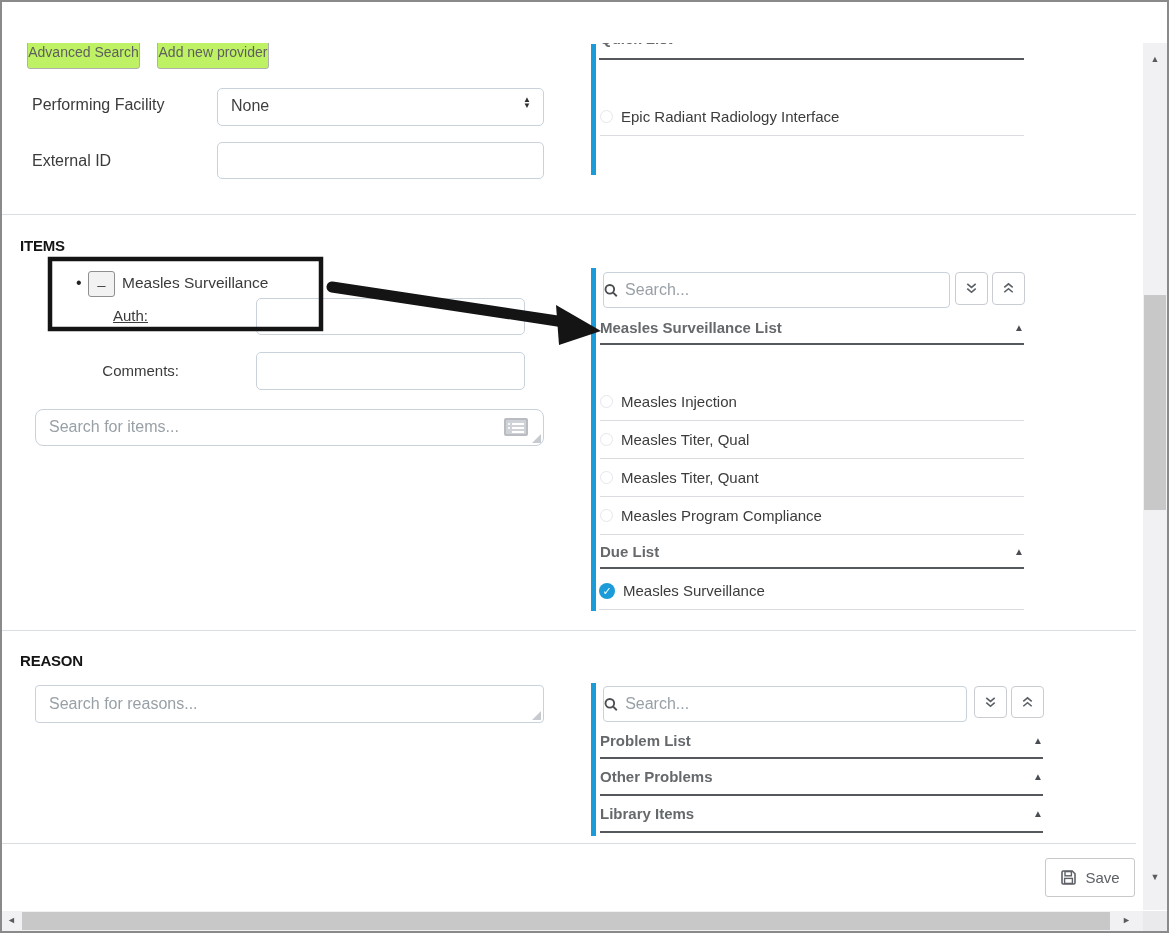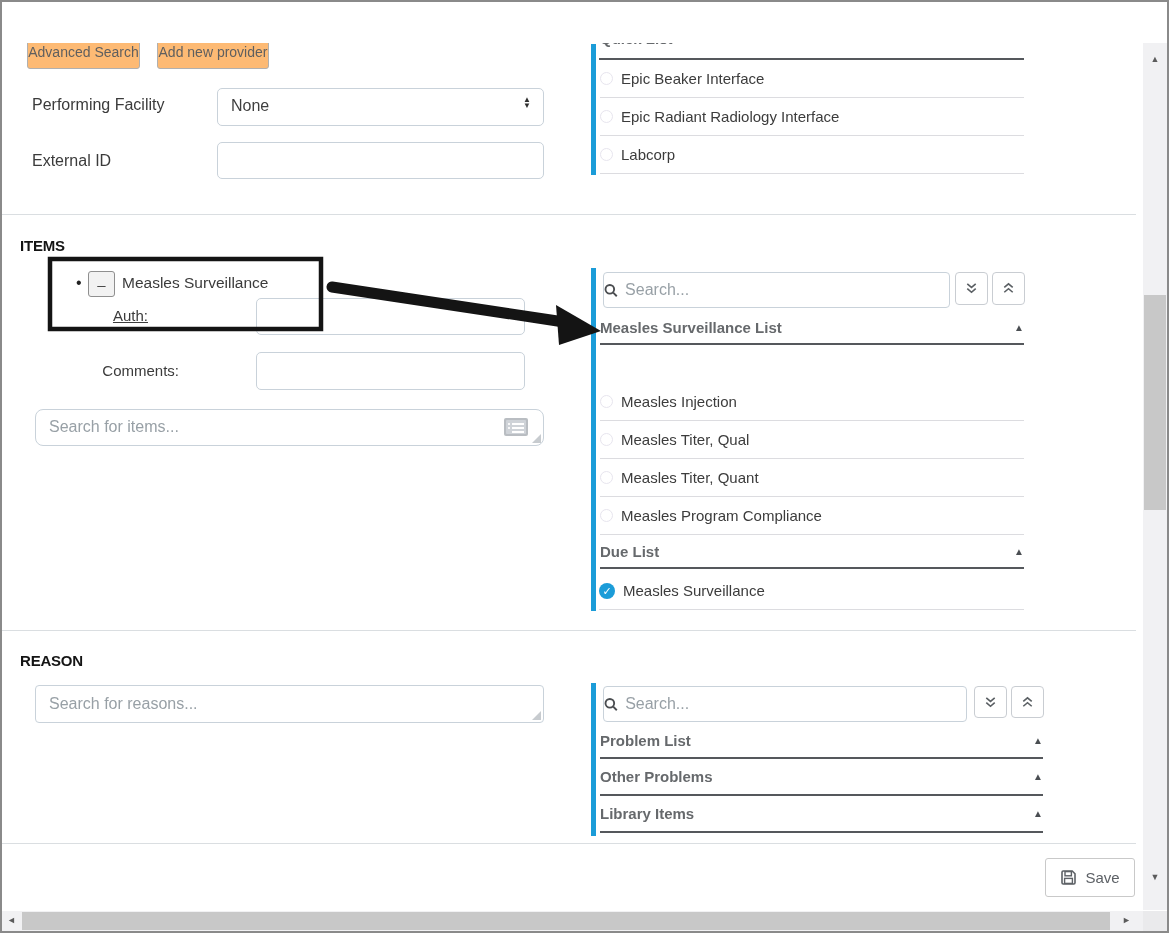--- a/index.html
+++ b/index.html
@@ -5,21 +5,21 @@
   * { margin:0; padding:0; box-sizing:border-box; }
   html,body { background:#fff; }
   body { font-family:"Liberation Sans","DejaVu Sans",sans-serif; color:#3c3c3c; }
   .modal { position:relative; width:1169px; height:933px; background:#fff; border:2px solid #8a8a8a; overflow:hidden; }
   .titlebar { position:absolute; left:0; top:0; right:0; height:41px; background:#f0f0f4; border-bottom:1px solid #8f8f8f; }
   .titlebar .title { position:absolute; left:18px; top:10px; font-size:17px; font-weight:bold; color:#3a3d42; }
   .close-cell { position:absolute; right:0; top:0; width:45px; height:41px; border-left:1px solid #9a9a9a; text-align:center; line-height:41px; cursor:pointer; }
   .close-cell .x { font-size:17px; font-weight:bold; color:#6a6e73; }
   .content { position:absolute; left:0; top:41px; width:1141px; height:867px; background:#fff; overflow:hidden; }
   .abs { position:absolute; }
-  .btn { background:#fdba74; border:1px solid #b0b0b0; border-radius:3px; color:#5f5f5f; font-size:14px; text-align:center; }
+  .btn { background:#bef264; border:1px solid #b0b0b0; border-radius:3px; color:#5f5f5f; font-size:14px; text-align:center; }
   .field { background:#fff; border:1px solid #c9d2da; border-radius:5px; }
   .lbl { font-size:16px; color:#3b3b3b; }
   .divider { height:1px; background:#dadee1; }
   .bluebar { width:5px; background:#1b9cd8; }
   .list-row { border-bottom:1px solid #dcdce0; display:flex; align-items:center; }
   .row-label { font-size:15px; color:#3c3c3c; margin-left:8px; }
   .circle { width:13px; height:13px; border:1px solid #e7e5ee; border-radius:50%; flex:0 0 auto; }
   .check-circle { width:16px; height:16px; background:#1b9cd8; border-radius:50%; color:#fff; font-size:11px; font-weight:bold; text-align:center; line-height:16px; flex:0 0 auto; }
   .grp-head { display:flex; align-items:center; justify-content:space-between; }
   .grp-head .t { font-size:15px; font-weight:bold; color:#66696c; }
@@ -62,31 +62,23 @@
     </div>
 
     <div class="lbl abs" style="left:30px; top:109px;">External ID</div>
     <div class="field abs" style="left:215px; top:99px; width:327px; height:37px;">
       <input class="bare" style="padding: 0px 10px;" value="">
     </div>
 
     <div class="bluebar abs" style="left:589px; top:1px; height:131px;"></div>
     <div class="clip-head abs" style="left:598px; top:-13px;">Quick List</div>
     <div class="grp-underline abs" style="left:597px; top:15px; width:425px;"></div>
-    <div class="list-row abs" style="left:598px; top:17px; width:424px; height:38px;">
-      <span class="circle"></span>
-      <span class="row-label">Epic Beaker Interface</span>
-    </div>
     <div class="list-row abs" style="left:598px; top:55px; width:424px; height:38px;">
       <span class="circle"></span>
       <span class="row-label">Epic Radiant Radiology Interface</span>
-    </div>
-    <div class="list-row abs" style="left:598px; top:93px; width:424px; height:38px;">
-      <span class="circle"></span>
-      <span class="row-label">Labcorp</span>
     </div>
 
     <div class="divider abs" style="left:0; top:171px; width:1134px;"></div>
 
     <div class="section-head abs" style="left:18px; top:194px;">ITEMS</div>
 
     <div class="abs" style="left:74px; top:231px; font-size:16px; color:#222;">•</div>
     <button class="abs" style="left:86px; top:228px; width:27px; height:26px; background:#f2f2f2; border:1px solid #8f8f8f; border-radius:3px; color:#4a4a4a; font-size:15px;">–</button>
     <div class="abs" style="left:120px; top:231px; font-size:15.5px; color:#3b3b3b;">Measles Surveillance</div>
 

